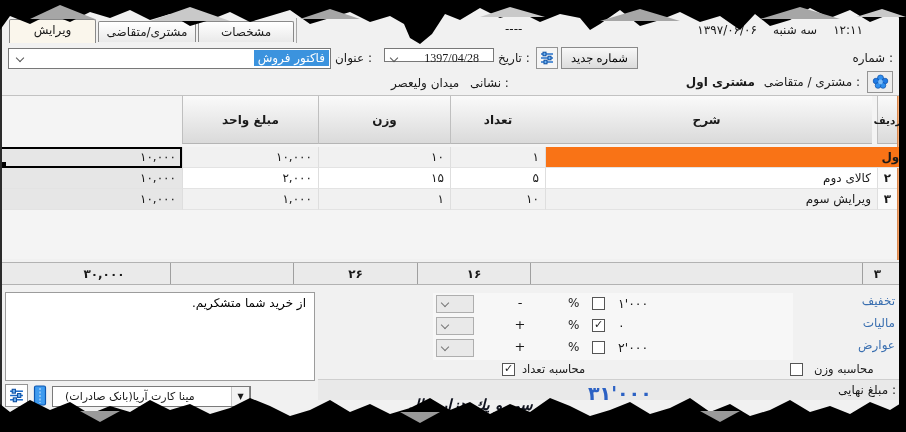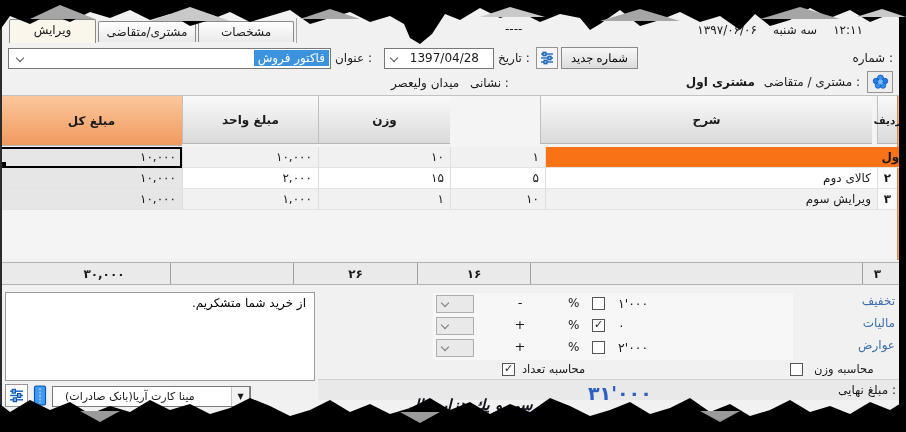--- a/index.html
+++ b/index.html
@@ -98,21 +98,21 @@
     <svg width="14" height="14" viewBox="0 0 14 14">
       <line x1="1" y1="3" x2="13" y2="3" stroke="#1668c8" stroke-width="1.4"></line>
       <line x1="1" y1="7" x2="13" y2="7" stroke="#1668c8" stroke-width="1.4"></line>
       <line x1="1" y1="11" x2="13" y2="11" stroke="#1668c8" stroke-width="1.4"></line>
       <rect x="3" y="1.2" width="3" height="3.6" fill="#6db2f2" stroke="#0c4da0"></rect>
       <rect x="8" y="5.2" width="3" height="3.6" fill="#6db2f2" stroke="#0c4da0"></rect>
       <rect x="4" y="9.2" width="3" height="3.6" fill="#6db2f2" stroke="#0c4da0"></rect>
     </svg>
   </div>
   <span class="abs lbl" style="left:498px; top:51px;">تاریخ :</span>
-  <div class="field" style="left:384px; top:48px; width:110px; height:21px;">
+  <div class="field" style="left:384px; top:48px; width:110px; height:14px;font-family:Liberation Serif, serif;">
     <span class="chev" style="position:absolute; left:6px; top:6px;"></span>
     <span class="num" style="position:absolute; right:14px; top:2px;">1397/04/28</span>
   </div>
   <span class="abs lbl" style="left:335px; top:51px;">عنوان :</span>
   <div class="field" style="left:8px; top:48px; width:323px; height:21px;">
     <span class="chev" style="position:absolute; left:8px; top:6px;"></span>
     <span class="sel-blue" style="position:absolute; right:1px; top:1px;">فاکتور فروش</span>
   </div>
 
   <div class="icon-btn" style="left:867px; top:71px; width:26px; height:22px; background:#ededed;">
@@ -131,28 +131,28 @@
   <span class="abs lbl" style="left:391px; top:76px;">میدان ولیعصر</span>
 
   <div class="grid">
     <div class="orange-strip" style="left:897px; width:9px;"></div>
     <div class="hcell" style="left:877px; width:20px;">
         <span style="font-size:10.5px;">ردیف</span>
       </div>
     <div class="hcell" style="left:540px; width:332px;">
         <span>شرح</span>
       </div>
+    <div class="hcell" style="left:450px; width:95px;">
+        <span>تعداد</span>
+      </div>
     <div class="hcell" style="left:318px; width:132px;">
         <span>وزن</span>
       </div>
     <div class="hcell" style="left:182px; width:136px;">
         <span>مبلغ واحد</span>
-      </div>
-    <div class="hcell orange" style="left:0; width:182px;">
-        <span>مبلغ کل</span>
       </div>
 
     <div>
       <div class="gcell center rowhead cur" style="left:877px; top:51px; width:20px;">
           <span>۱</span>
         </div>
       <div class="gcell right" style="left:545px; top:51px; width:400px; background:#f97316;font-weight:bold;">
           <span>کالای اول</span>
         </div>
       <div class="gcell right num" style="left:450px; top:51px; width:95px; background:#f1f1f1;">

